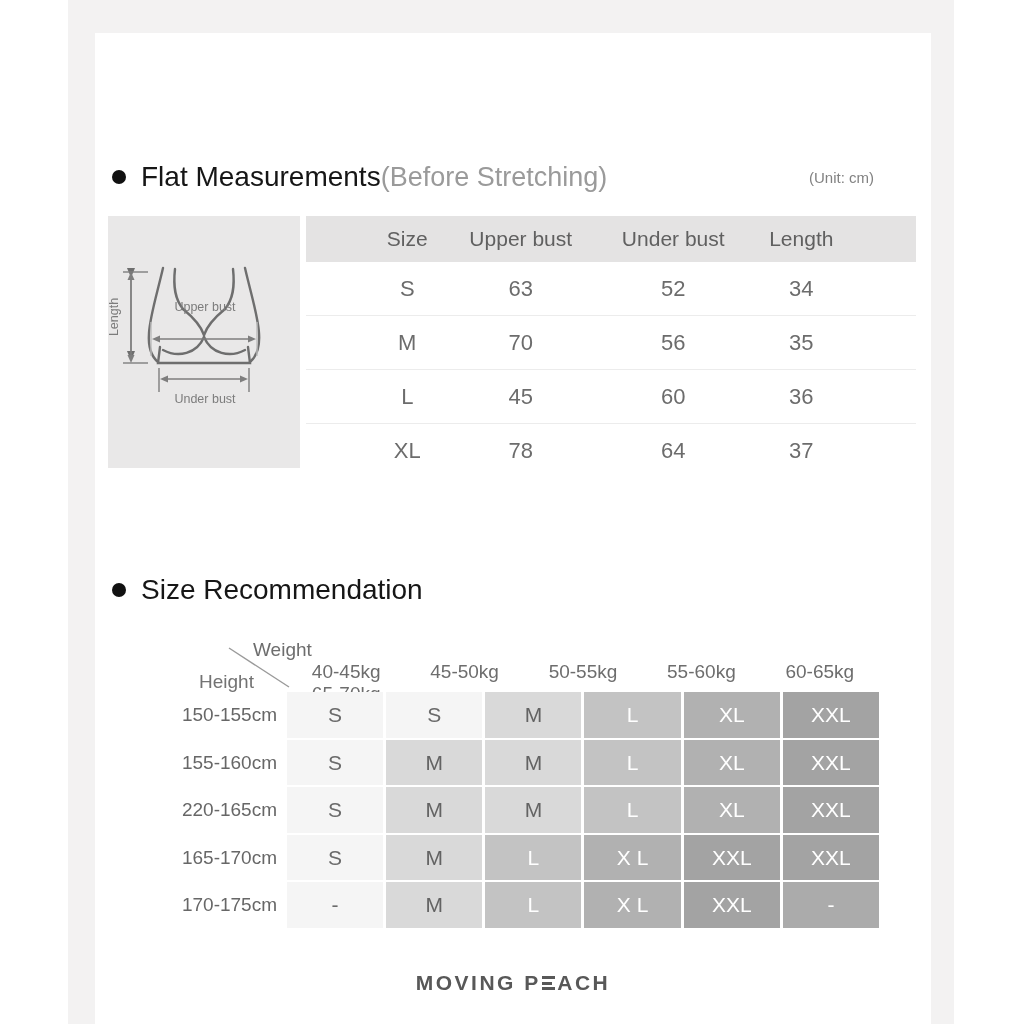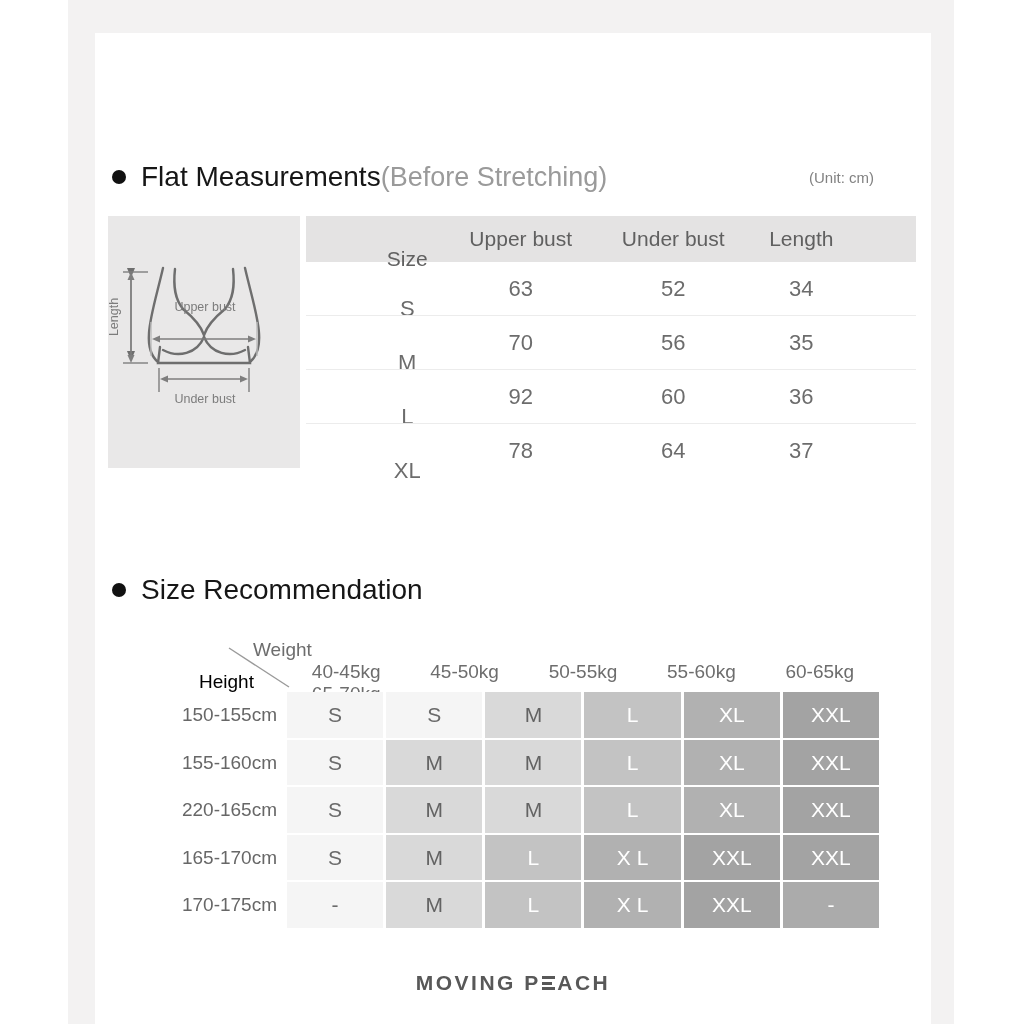--- a/index.html
+++ b/index.html
@@ -25,25 +25,25 @@
   
   .diagram{position:absolute;left:108px;top:216px;width:192px;height:252px;background:#e9e8e8;}
 
   
   .mtable{position:absolute;left:306px;top:216px;width:610px;}
   .mhead{position:relative;height:46px;background:#e4e3e3;font-size:21px;color:#606060;}
   .mhead span{position:absolute;top:0;line-height:46px;transform:translateX(-50%);white-space:nowrap;}
   .trow{position:relative;height:53px;font-size:22px;color:#6c6c6c;}
   .trow + .trow{border-top:1px solid #ececec;}
   .trow span{position:absolute;top:0;line-height:53px;transform:translateX(-50%);white-space:nowrap;}
-  .c0{left:16.6%;margin-top:20px;} .c1{left:35.2%;} .c2{left:60.2%;} .c3{left:81.2%;}
+  .c0{left:16.6%;} .c1{left:35.2%;} .c2{left:60.2%;} .c3{left:81.2%;}
 
   
   .axis-weight{position:absolute;left:253px;top:639px;font-size:19px;color:#6d6d6d;}
-  .axis-height{position:absolute;left:199px;top:671px;font-size:19px;color:#000000;}
+  .axis-height{position:absolute;left:199px;top:671px;font-size:19px;color:#737373;}
   .axis-diag{position:absolute;left:227px;top:646px;}
   .wlabels{position:absolute;left:287px;top:661px;width:592px;display:grid;
            grid-template-columns:repeat(5,1fr);font-size:19px;color:#6d6d6d;}
   .wlabels span{text-align:center;}
   .hlabels{position:absolute;left:140px;top:692px;width:137px;}
   .hlabels div{height:45.5px;line-height:45.5px;margin-bottom:2px;text-align:right;
                font-size:19px;color:#676767;}
   .rgrid{position:absolute;left:287px;top:692px;width:592px;display:grid;
          grid-template-columns:repeat(6,1fr);gap:2px 3px;}
   .rgrid .cell{height:45.5px;line-height:45.5px;text-align:center;font-size:21px;}
@@ -137,21 +137,21 @@
           <span class="c3">34</span>
         </div>
         <div class="trow">
           <span class="c0">M</span>
           <span class="c1">70</span>
           <span class="c2">56</span>
           <span class="c3">35</span>
         </div>
         <div class="trow">
           <span class="c0">L</span>
-          <span class="c1">92</span>
+          <span class="c1">45</span>
           <span class="c2">60</span>
           <span class="c3">36</span>
         </div>
         <div class="trow">
           <span class="c0">XL</span>
           <span class="c1">78</span>
           <span class="c2">64</span>
           <span class="c3">37</span>
         </div>
       </div>

